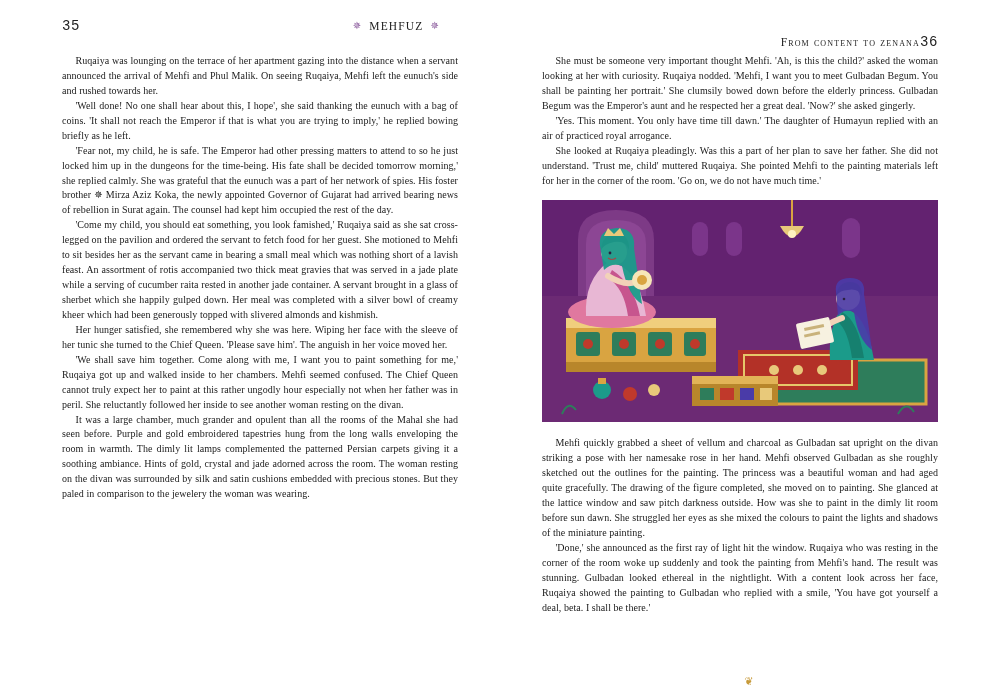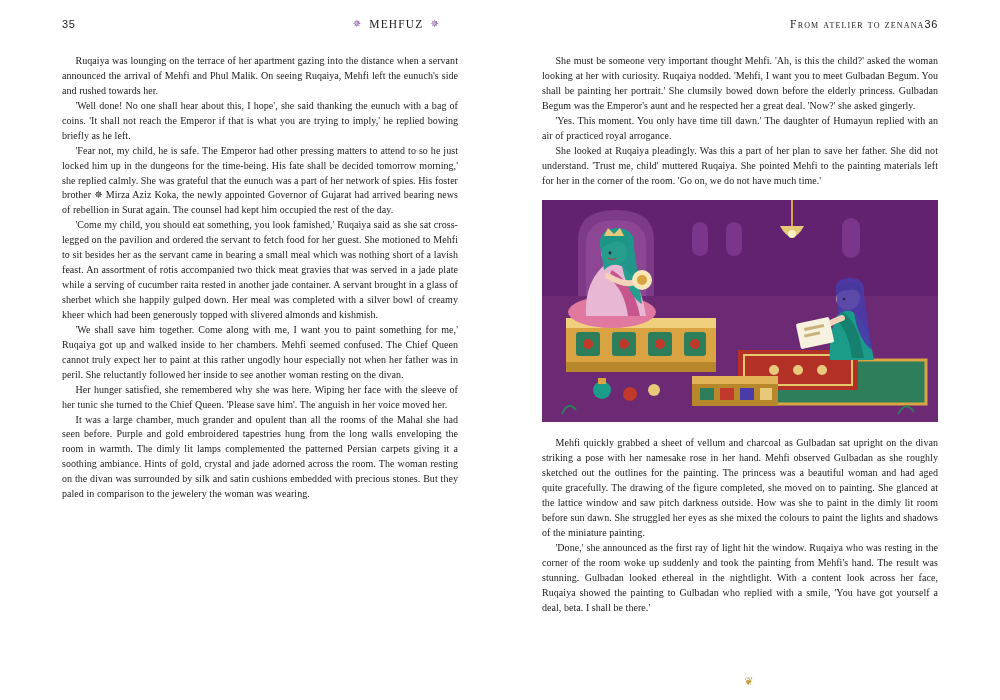--- a/index.html
+++ b/index.html
@@ -30,40 +30,40 @@
   .page-right { padding: 18px 62px 24px 42px; }
 
   .running-head {
     display: flex;
     align-items: baseline;
     height: 22px;
     font-size: 10.5px;
     letter-spacing: 0.06em;
   }
   .folio {
-    font-family: Liberation Sans, sans-serif;
-    font-size: 11px;
+    font-family: Liberation Mono, monospace;
+    font-size: 14px;
     color: #222;
   }
   .rh-title {
     flex: 1;
     text-align: right;
     font-variant: small-caps;
     font-size: 11.5px;
     letter-spacing: 0.1em;
     color: #222;
     white-space: nowrap;
   }
   .rh-title .orn {
     color: #8a5a9c;
     font-size: 10px;
     padding: 0 7px;
     vertical-align: 1px;
   }
-  .folio-right { text-align: right; }
+  .folio-right { text-align: right; margin-top: 16px; }
 
   .col {
     margin-top: 14px;
     text-align: justify;
     text-justify: inter-word;
     hyphens: auto;
   }
   p.para {
     margin: 0 0 0px 0;
     text-indent: 1.35em;
@@ -107,30 +107,30 @@
         <span class="orn">✵</span><span>MEHFUZ</span><span class="orn">✵</span>
       </div>
       <div class="folio" style="width:11px;"></div>
     </div>
 
     <div class="col">
       <p class="para">Ruqaiya was lounging on the terrace of her apartment gazing into the distance when a servant announced the arrival of Mehfi and Phul Malik. On seeing Ruqaiya, Mehfi left the eunuch's side and rushed towards her.</p>
       <p class="para">'Well done! No one shall hear about this, I hope', she said thanking the eunuch with a bag of coins. 'It shall not reach the Emperor if that is what you are trying to imply,' he replied bowing briefly as he left.</p>
       <p class="para">'Fear not, my child, he is safe. The Emperor had other pressing matters to attend to so he just locked him up in the dungeons for the time-being. His fate shall be decided tomorrow morning,' she replied calmly. She was grateful that the eunuch was a part of her network of spies. His foster brother ✵ Mirza Aziz Koka, the newly appointed Governor of Gujarat had arrived bearing news of rebellion in Surat again. The counsel had kept him occupied the rest of the day.</p>
       <p class="para">'Come my child, you should eat something, you look famished,' Ruqaiya said as she sat cross-legged on the pavilion and ordered the servant to fetch food for her guest. She motioned to Mehfi to sit besides her as the servant came in bearing a small meal which was nothing short of a lavish feast. An assortment of rotis accompanied two thick meat gravies that was served in a jade plate while a serving of cucumber raita rested in another jade container. A servant brought in a glass of sherbet which she happily gulped down. Her meal was completed with a silver bowl of creamy kheer which had been generously topped with slivered almonds and kishmish.</p>
+      <p class="para">Her hunger satisfied, she remembered why she was here. Wiping her face with the sleeve of her tunic she turned to the Chief Queen. 'Please save him'. The anguish in her voice moved her.</p>
       <p class="para">'We shall save him together. Come along with me, I want you to paint something for me,' Ruqaiya got up and walked inside to her chambers. Mehfi seemed confused. The Chief Queen cannot truly expect her to paint at this rather ungodly hour especially not when her father was in peril. She reluctantly followed her inside to see another woman resting on the divan.</p>
-      <p class="para">Her hunger satisfied, she remembered why she was here. Wiping her face with the sleeve of her tunic she turned to the Chief Queen. 'Please save him'. The anguish in her voice moved her.</p>
       <p class="para">It was a large chamber, much grander and opulent than all the rooms of the Mahal she had seen before. Purple and gold embroidered tapestries hung from the long walls enveloping the room in warmth. The dimly lit lamps complemented the patterned Persian carpets giving it a soothing ambiance. Hints of gold, crystal and jade adorned across the room. The woman resting on the divan was surrounded by silk and satin cushions embedded with precious stones. But they paled in comparison to the jewelery the woman was wearing.</p>
     </div>
   </div>
 
   <div class="page page-right">
     <div class="running-head">
       <div class="folio" style="width:11px;"></div>
-      <div class="rh-title sc">From atelier to zenana</div>
+      <div class="rh-title sc">From content to zenana</div>
       <div class="folio folio-right">36</div>
     </div>
 
     <div class="col">
       <p class="para">She must be someone very important thought Mehfi. 'Ah, is this the child?' asked the woman looking at her with curiosity. Ruqaiya nodded. 'Mehfi, I want you to meet Gulbadan Begum. You shall be painting her portrait.' She clumsily bowed down before the elderly princess. Gulbadan Begum was the Emperor's aunt and he respected her a great deal. 'Now?' she asked gingerly.</p>
       <p class="para">'Yes. This moment. You only have time till dawn.' The daughter of Humayun replied with an air of practiced royal arrogance.</p>
       <p class="para">She looked at Ruqaiya pleadingly. Was this a part of her plan to save her father. She did not understand. 'Trust me, child' muttered Ruqaiya. She pointed Mehfi to the painting materials left for her in the corner of the room. 'Go on, we do not have much time.'</p>
     </div>
 
     <div class="illus">

